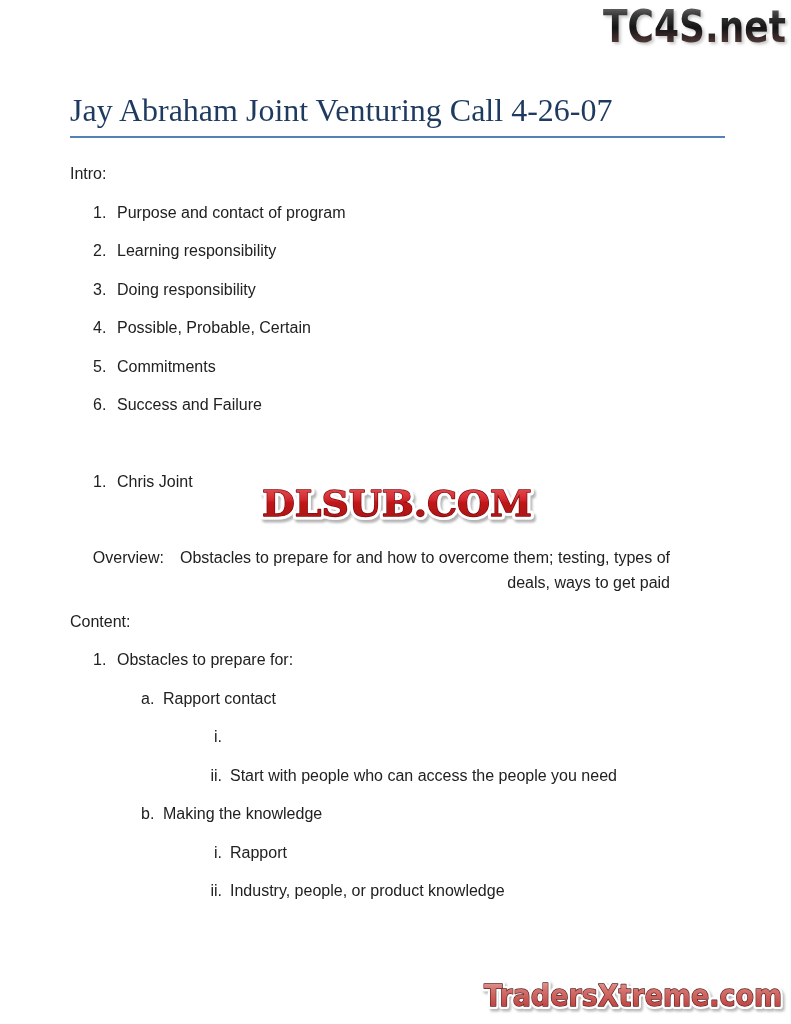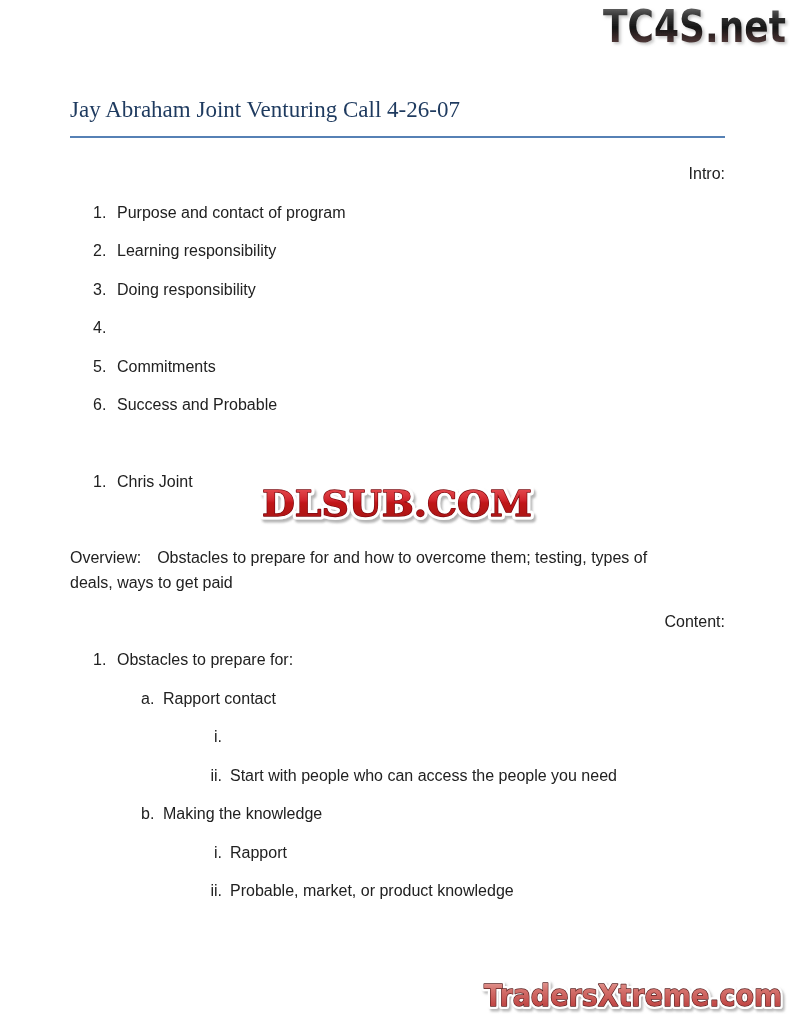--- a/index.html
+++ b/index.html
@@ -9,28 +9,28 @@
     font-family:"Liberation Sans",sans-serif;
   }
   
   .doc{
     position:absolute;left:70px;top:92px;width:655px;
     font:16px/25px "Liberation Sans",sans-serif;
     color:#212121;
   }
   h1.doc-title{
     font-family:"Liberation Serif",serif;
-    font-size:23px;line-height:36px;font-weight:400;
+    font-size:32px;line-height:36px;font-weight:400;
     color:#1E3A5F;
     margin:0 0 23px 0;padding:0 0 8px 0;
     border-bottom:2px solid #5681B5;
     letter-spacing:0px;
   }
-  p.para{margin:0 0 13.5px 0;}
-  .heading{margin:0 0 13.5px 0;text-align:right;}
+  p.para{margin:0 0 13.5px 0;text-align:right;}
+  .heading{margin:0 0 13.5px 0;}
   .row{display:flex;margin:0 0 13.5px 0;}
   .gap{height:38px;}
   
   .l1{padding-left:23px;}
   .l1 .num{flex:0 0 24px;}
   .l2{padding-left:71px;}
   .l2 .num{flex:0 0 22px;}
   .l3{padding-left:115px;}
   .l3 .num{flex:0 0 37px;text-align:right;margin-right:8px;}
   .overview-para{max-width:600px;}
@@ -97,28 +97,29 @@
   <div class="row l1">
     <span class="num">2.</span>
     <span class="txt">Learning responsibility</span>
   </div>
   <div class="row l1">
     <span class="num">3.</span>
     <span class="txt">Doing responsibility</span>
   </div>
   <div class="row l1">
     <span class="num">4.</span>
+    <span class="txt">Possible, Probable, Certain</span>
   </div>
   <div class="row l1">
     <span class="num">5.</span>
     <span class="txt">Commitments</span>
   </div>
   <div class="row l1">
     <span class="num">6.</span>
-    <span class="txt">Success and Probable</span>
+    <span class="txt">Success and Failure</span>
   </div>
 
   <div class="gap"></div>
 
 
   <div class="row l1">
     <span class="num">1.</span>
     <span class="txt">Chris Joint</span>
   </div>
 
@@ -146,21 +147,21 @@
   <div class="row l2">
     <span class="num">b.</span>
     <span class="txt">Making the knowledge</span>
   </div>
   <div class="row l3">
     <span class="num">i.</span>
     <span class="txt">Rapport</span>
   </div>
   <div class="row l3">
     <span class="num">ii.</span>
-    <span class="txt">Probable, market, or product knowledge</span>
+    <span class="txt">Industry, people, or product knowledge</span>
   </div>
 
 </div>
 
 <svg class="dlsub-logo" viewBox="0 0 290 52">
   <g filter="url(#sh-dlsub)">
     <text x="8" y="33" font-family="DejaVu Serif, serif" font-size="36" textLength="270" lengthAdjust="spacingAndGlyphs" paint-order="stroke" stroke="#ffffff" stroke-width="7" stroke-linejoin="round" fill="url(#grad-dlsub)">DLSUB.COM</text>
     <text x="8" y="33" font-family="DejaVu Serif, serif" font-size="36" textLength="270" lengthAdjust="spacingAndGlyphs" paint-order="stroke" stroke="#7d0c10" stroke-width="1.3" stroke-linejoin="round" fill="url(#grad-dlsub)">DLSUB.COM</text>
   </g>
 </svg>

